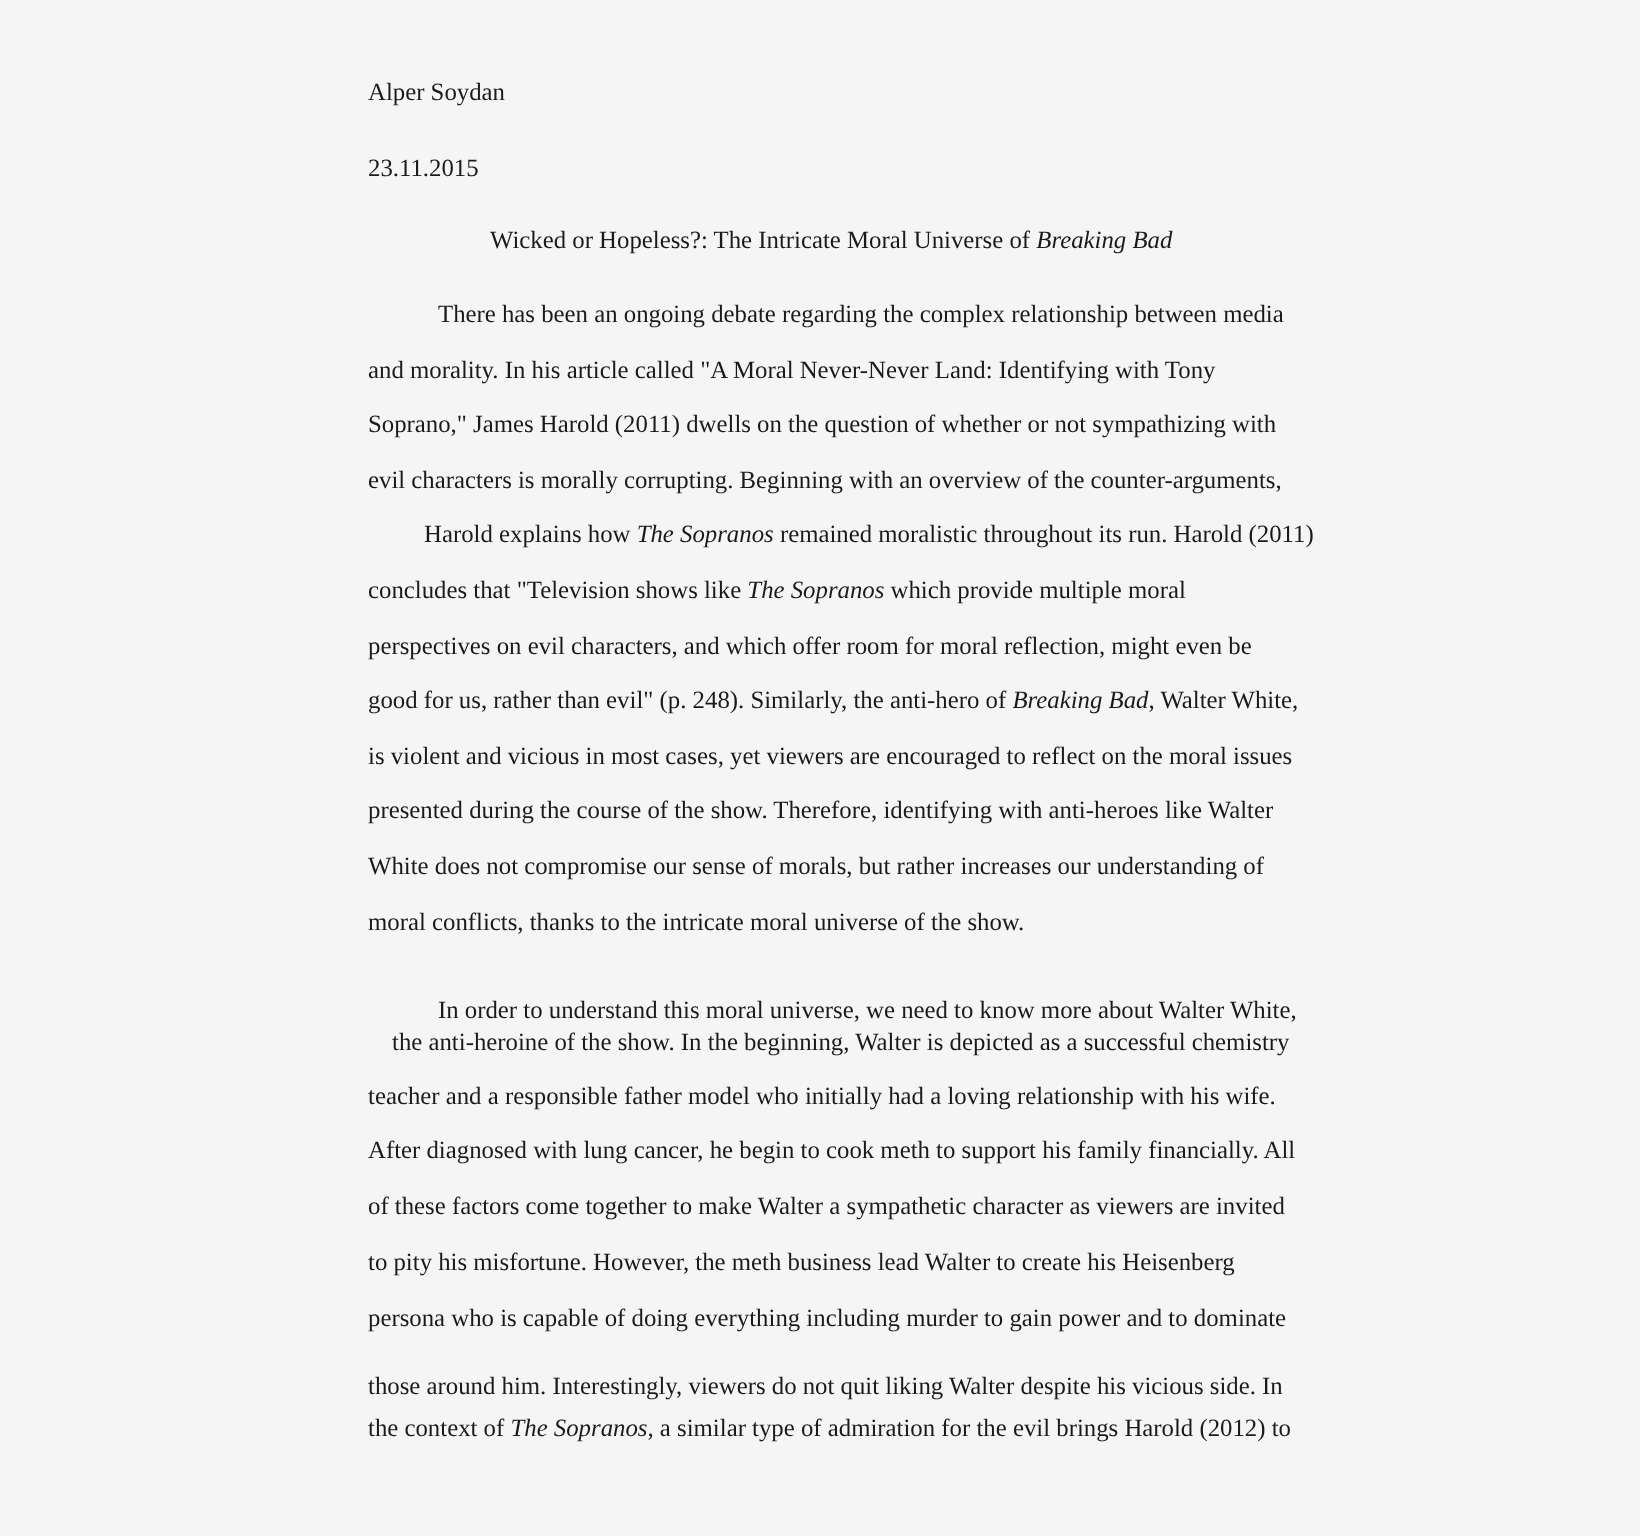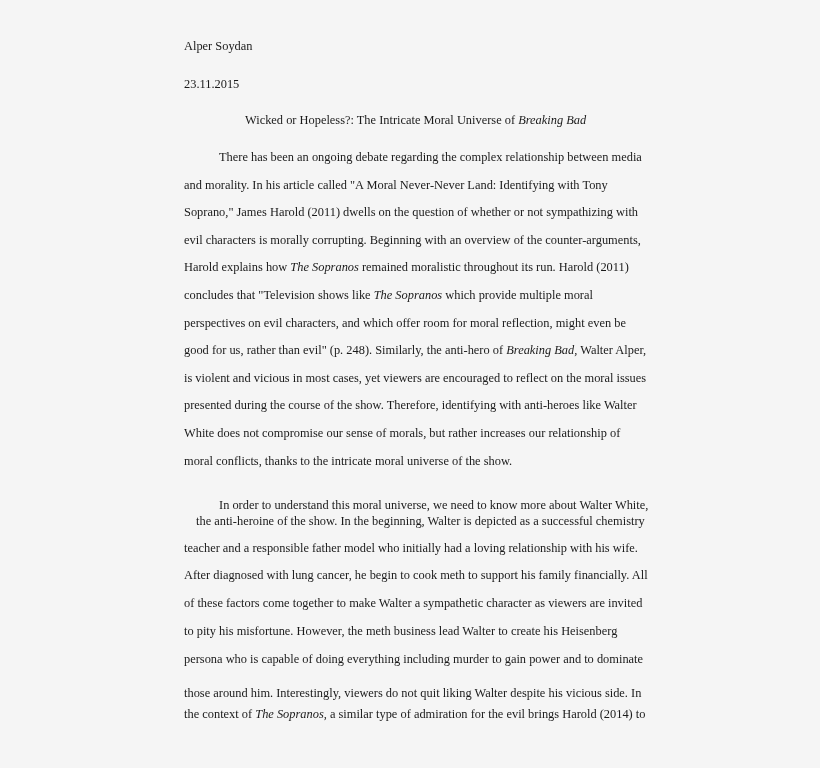--- a/index.html
+++ b/index.html
@@ -35,33 +35,33 @@
   <div class="line date">23.11.2015</div>
   <div class="line title">
     <span>Wicked or Hopeless?: The Intricate Moral Universe of </span><i>Breaking Bad</i>
   </div>
 
   <div class="para" id="para0" style="top:149px;">
       <div class="pl indent" style="top: 0px;"><span>There has been an ongoing debate regarding the complex relationship between media</span></div>
       <div class="pl" style="top: 27.6px;"><span>and morality. In his article called "A Moral Never-Never Land: Identifying with Tony</span></div>
       <div class="pl" style="top: 55.2px;"><span>Soprano," James Harold (2011) dwells on the question of whether or not sympathizing with</span></div>
       <div class="pl" style="top: 82.8px;"><span>evil characters is morally corrupting. Beginning with an overview of the counter-arguments,</span></div>
-      <div class="pl" style="top: 110.4px;"><span>Harold explains how </span><i>The Sopranos</i><span> remained moralistic throughout its run. Harold (2011)</span></div>
+      <div class="pl" style="top: 110.4px; margin-left: 28px;"><span>Harold explains how </span><i>The Sopranos</i><span> remained moralistic throughout its run. Harold (2011)</span></div>
       <div class="pl" style="top: 138px;"><span>concludes that "Television shows like </span><i>The Sopranos</i><span> which provide multiple moral</span></div>
       <div class="pl" style="top: 165.6px;"><span>perspectives on evil characters, and which offer room for moral reflection, might even be</span></div>
-      <div class="pl" style="top: 193.2px;"><span>good for us, rather than evil" (p. 248). Similarly, the anti-hero of </span><i>Breaking Bad</i><span>, Walter Alper,</span></div>
+      <div class="pl" style="top: 193.2px;"><span>good for us, rather than evil" (p. 248). Similarly, the anti-hero of </span><i>Breaking Bad</i><span>, Walter White,</span></div>
       <div class="pl" style="top: 220.8px;"><span>is violent and vicious in most cases, yet viewers are encouraged to reflect on the moral issues</span></div>
       <div class="pl" style="top: 248.4px;"><span>presented during the course of the show. Therefore, identifying with anti-heroes like Walter</span></div>
-      <div class="pl" style="top: 276px;"><span>White does not compromise our sense of morals, but rather increases our relationship of</span></div>
+      <div class="pl" style="top: 276px;"><span>White does not compromise our sense of morals, but rather increases our understanding of</span></div>
       <div class="pl" style="top: 303.6px;"><span>moral conflicts, thanks to the intricate moral universe of the show.</span></div>
     </div>
   <div class="para" id="para1" style="top:485px;">
       <div class="pl indent" style="top: 12px;"><span>In order to understand this moral universe, we need to know more about Walter White,</span></div>
       <div class="pl" style="top: 27.6px; margin-left: 12px;"><span>the anti-heroine of the show. In the beginning, Walter is depicted as a successful chemistry</span></div>
       <div class="pl" style="top: 55.2px;"><span>teacher and a responsible father model who initially had a loving relationship with his wife.</span></div>
       <div class="pl" style="top: 82px;"><span>After diagnosed with lung cancer, he begin to cook meth to support his family financially. All</span></div>
       <div class="pl" style="top: 110.4px;"><span>of these factors come together to make Walter a sympathetic character as viewers are invited</span></div>
       <div class="pl" style="top: 138px;"><span>to pity his misfortune. However, the meth business lead Walter to create his Heisenberg</span></div>
       <div class="pl" style="top: 165.6px;"><span>persona who is capable of doing everything including murder to gain power and to dominate</span></div>
       <div class="pl" style="top: 200px;"><span>those around him. Interestingly, viewers do not quit liking Walter despite his vicious side. In</span></div>
-      <div class="pl" style="top: 220.8px;"><span>the context of </span><i>The Sopranos</i><span>, a similar type of admiration for the evil brings Harold (2014) to</span></div>
+      <div class="pl" style="top: 220.8px;"><span>the context of </span><i>The Sopranos</i><span>, a similar type of admiration for the evil brings Harold (2012) to</span></div>
     </div>
 </div>
 
 </body></html>

